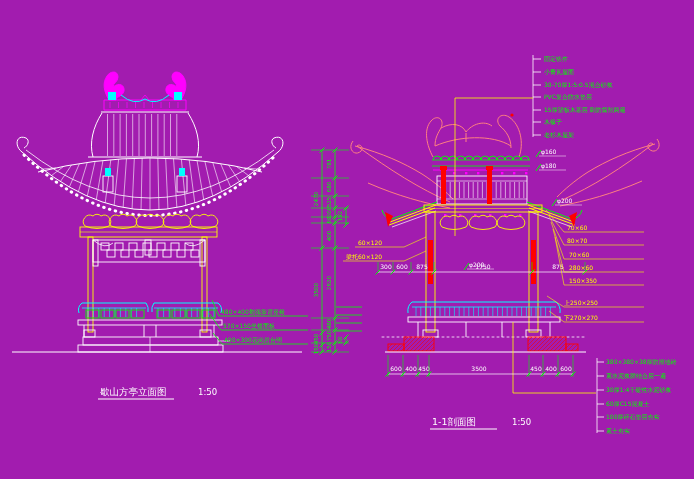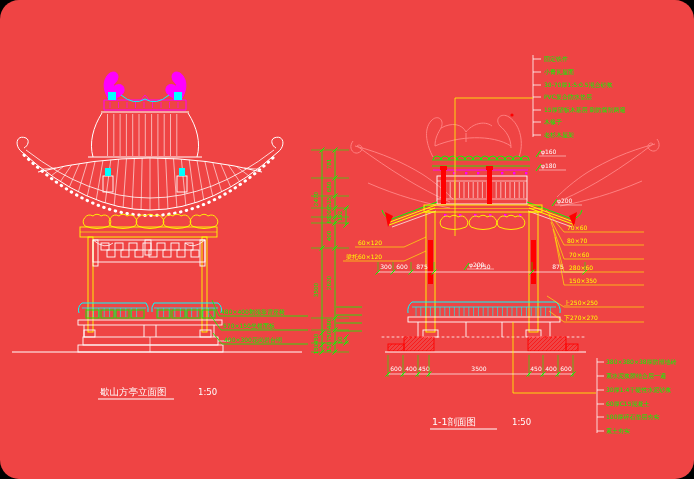--- a/index.html
+++ b/index.html
@@ -1,16 +1,16 @@
 <!DOCTYPE html>
 <html><head>
 <meta charset="utf-8">
 <style>
   html,body{margin:0;padding:0;background:#000;}
-  #viewport{position:relative;width:694px;height:479px;background:#ef4444;overflow:hidden;border-radius:19px;}
+  #viewport{position:relative;width:694px;height:479px;background:#a21caf;overflow:hidden;}
   svg{display:block;}
   text{font-family:"DejaVu Sans",sans-serif;}
 </style>
 </head>
 <body>
 
 <div id="viewport">
 <svg id="cad" width="694" height="479" viewBox="0 0 694 479">
 
   <g id="elev">

